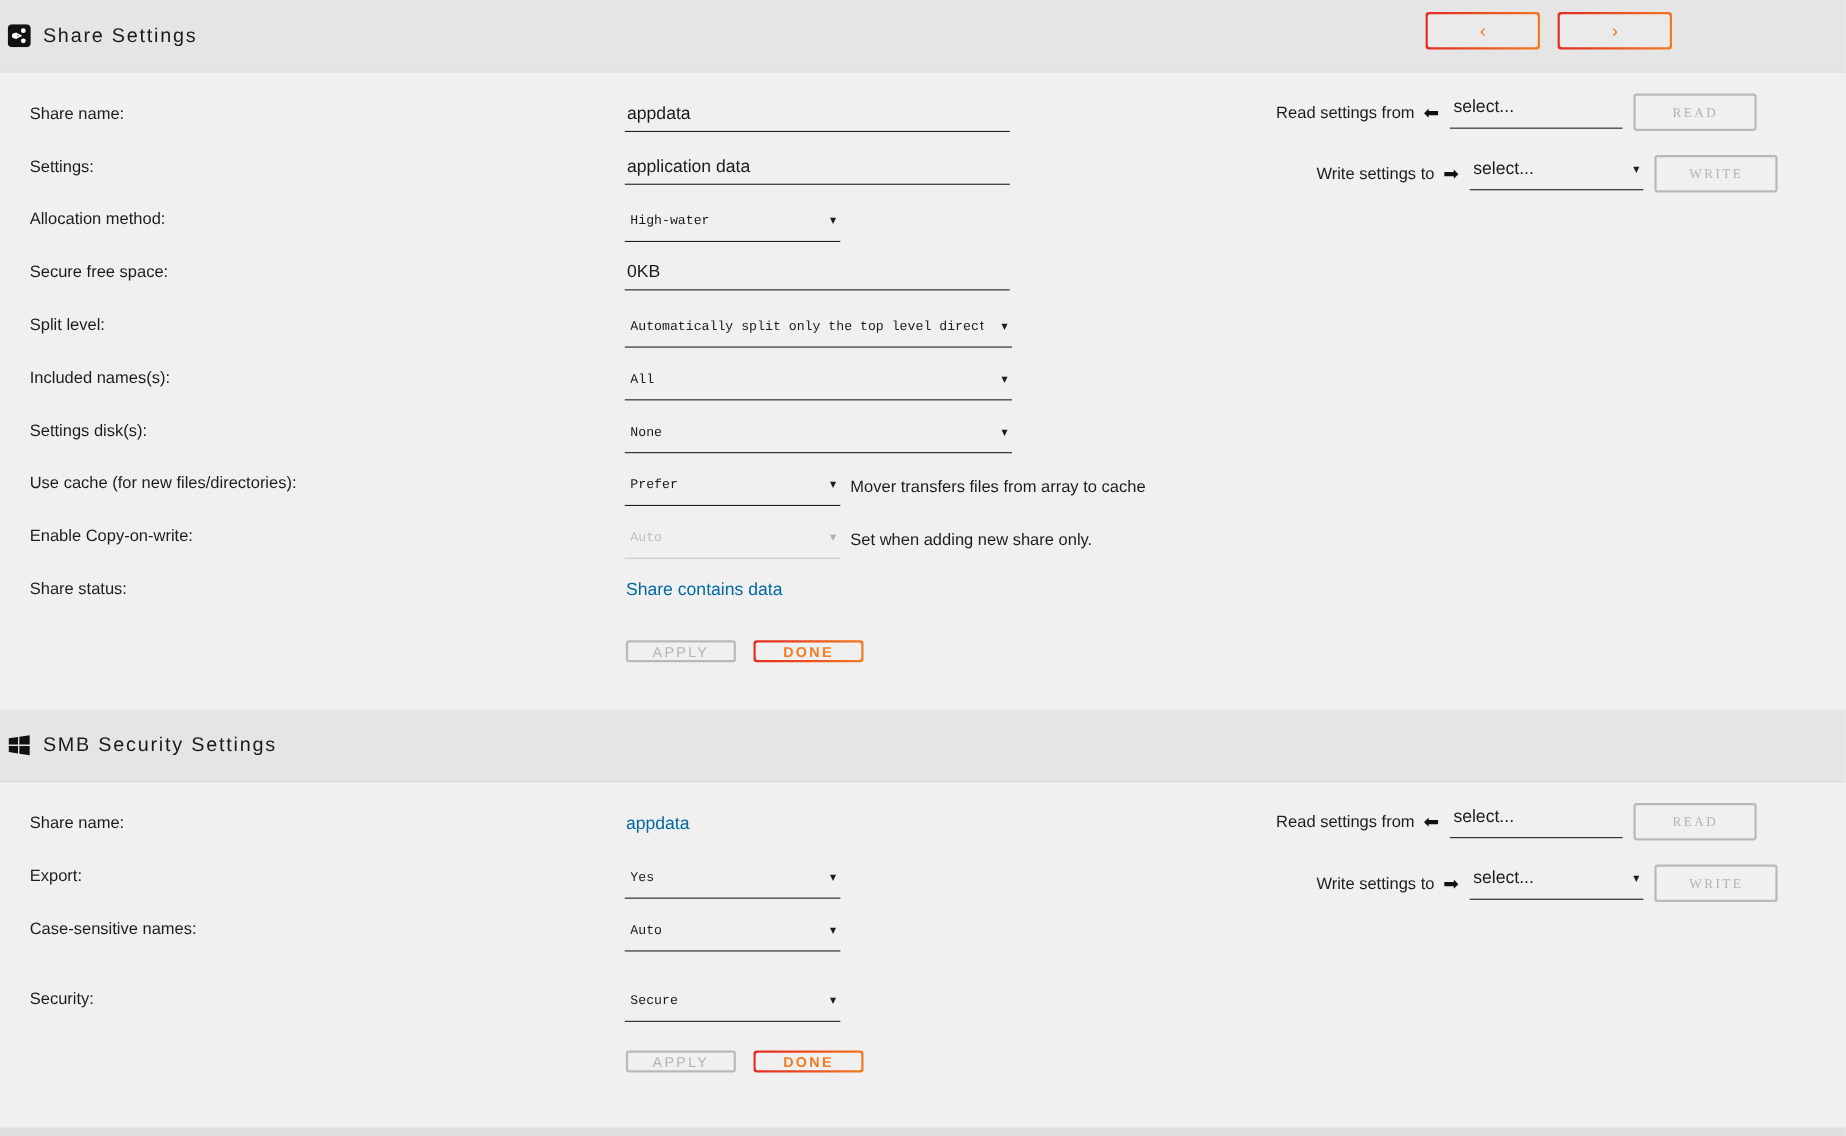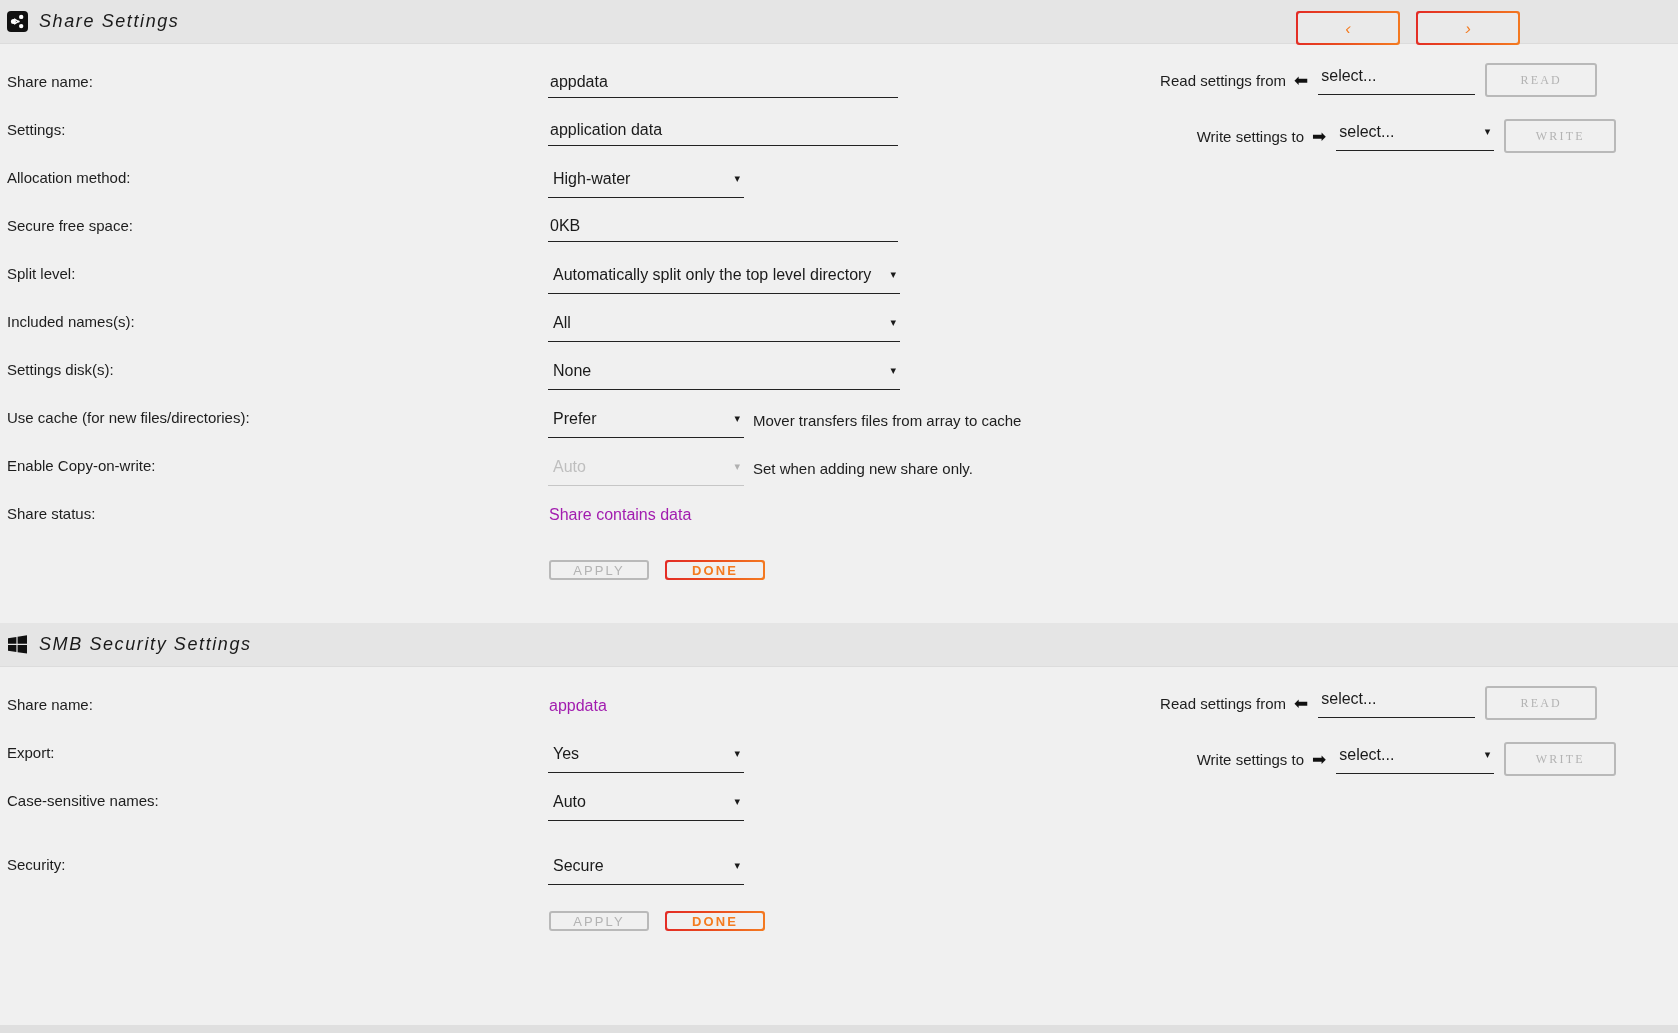--- a/index.html
+++ b/index.html
@@ -8,27 +8,26 @@
     width: 1678px; height: 1033px;
     overflow: hidden;
     background: #f0f0f0;
     font-family: "Liberation Sans", sans-serif;
   }
   .page { position: relative; width: 1678px; height: 1033px; overflow: hidden; }
 
   
   .section-header {
     position: relative;
-    height: 44px;
+    height: 66px;
     background: #e5e5e5;
     border-bottom: 1px solid #dcdcdc;
     display: flex;
     align-items: center;
     padding-left: 7px;
-    font-style: italic;
   }
   .section-header .title {
     font-size: 18px;
     letter-spacing: 1.6px;
     color: #1a1a1a;
     margin-left: 11px;
     font-weight: 400;
     white-space: nowrap;
   }
   .hdr-icon { width: 21px; height: 21px; display: block; flex: 0 0 auto; }
@@ -56,21 +55,21 @@
     border-radius: 2px;
     display: flex; align-items: center; justify-content: center;
     color: #f47b20;
     font-size: 17px;
     line-height: 1;
   }
 
   
   .section-body { position: relative; }
 
-  .form-rows { position: relative; }
+  .form-rows { position: relative; padding-left: 20px; }
   .row {
     position: relative;
     display: flex;
     align-items: flex-start;
     min-height: 48px;
   }
   .row-label {
     width: 548px;
     padding-left: 7px;
     font-size: 15px;
@@ -99,22 +98,22 @@
   .u-select-wrap {
     position: relative;
     display: inline-block;
     border-bottom: 1px solid #222;
     height: 30px;
   }
   .u-select-wrap.disabled { border-bottom-color: #c6c6c6; }
   .u-select {
     appearance: none; -webkit-appearance: none;
     border: none; background: transparent;
-    font-family: Liberation Sans, sans-serif;
-    font-size: 16px;
+    font-family: Liberation Mono, monospace;
+    font-size: 12px;
     color: #1a1a1a;
     padding: 0 26px 5px 5px;
     outline: none;
     height: 26px;
     width: 100%;
     cursor: pointer;
   }
   .u-select-wrap.disabled .u-select { color: #aaa; cursor: default; }
   .caret {
     position: absolute;
@@ -130,21 +129,21 @@
   .field-note {
     position: absolute;
     left: 0; top: 0;
     font-size: 15px;
     color: #1d1d1d;
     white-space: nowrap;
     line-height: 22px;
   }
   .static-val {
     font-size: 16px;
-    color: #a21caf;
+    color: #0369a1;
     padding-left: 1px;
     line-height: 22px;
   }
 
   
   .actions {
     display: flex;
     gap: 16px;
     padding-left: 549px;
   }

